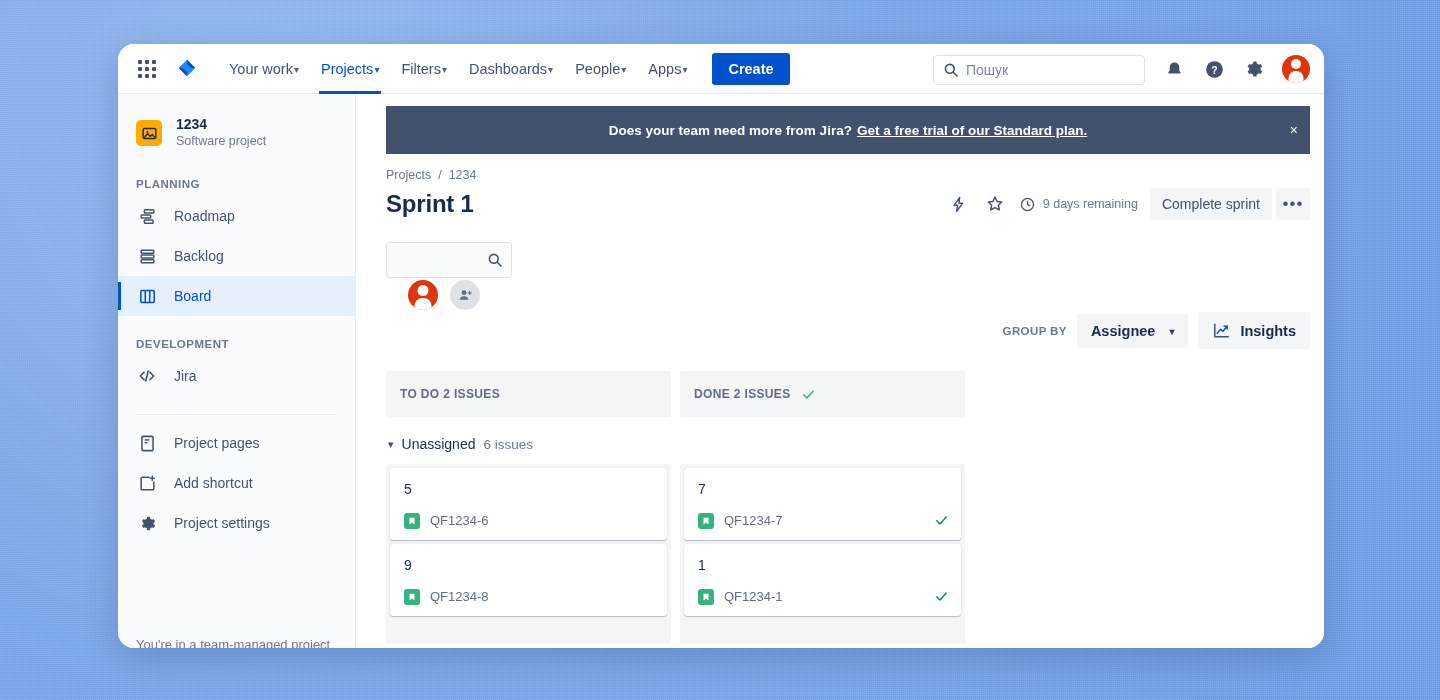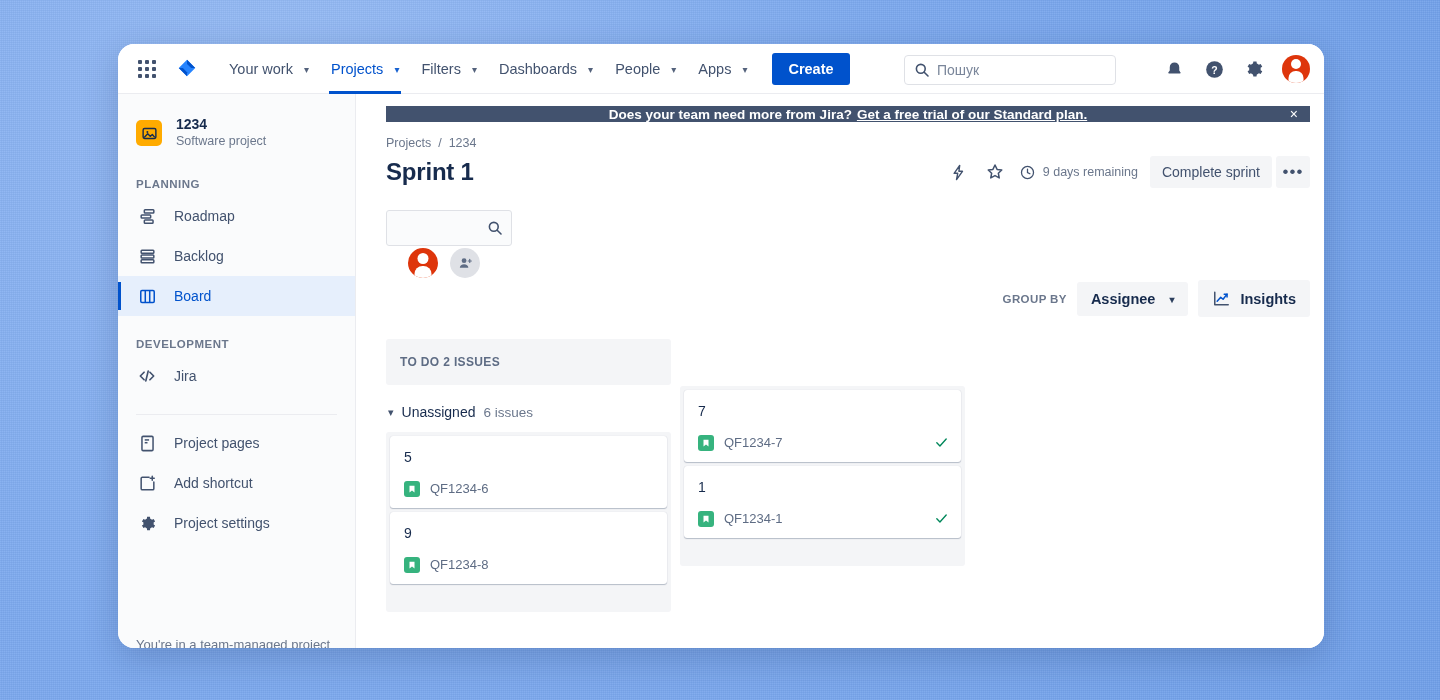--- a/index.html
+++ b/index.html
@@ -47,39 +47,39 @@
     width: 26px; height: 26px;
     display: grid; grid-template-columns: repeat(3, 4px);
     grid-template-rows: repeat(3, 4px);
     gap: 3px; align-content: center; justify-content: center;
     cursor: pointer;
   }
   .appswitcher i { background: #42526e; border-radius: 1px; display:block; width:4px; height:4px; }
   .jiralogo { margin-left: 12px; width: 30px; height: 30px; display:flex; align-items:center; justify-content:center; cursor:pointer;}
   .navitems { display: flex; align-items: center; margin-left: 16px; height: 50px; }
   .navitem {
-    display: flex; align-items: center; gap: 11px;
+    display: flex; align-items: center; gap: 1px;
     padding: 4px 11px; height: 50px;
     font-size: 14.5px; color: #42526e; cursor: pointer;
     position: relative; white-space: nowrap;
   }
   .navitem.active { color: #0052cc; }
   .navitem.active::after {
     content:""; position:absolute; left:9px; right:9px; bottom:0; height:3px; background:#0052cc;
   }
   .caret { font-size: 10px; line-height: 1; opacity: .9; display:inline-block; transform: translateY(1px); }
   .create-btn {
     margin-left: 14px;
     background: #0052cc; color: #fff;
     font-size: 14.5px; font-weight: 700;
     border: none; border-radius: 3px;
     padding: 8px 16px; cursor: pointer;
   }
   .searchwrap {
-    position: absolute; left: 786px; top: 11px;
+    position: absolute; left: 815px; top: 11px;
     width: 212px; height: 30px;
   }
   .search-input {
     width: 100%; height: 100%;
     border: 1.5px solid #dfe1e6; border-radius: 4px;
     background: #fff; padding: 0 10px 0 32px;
     font-size: 14px; color: #42526e;
     font-family: "Liberation Sans", sans-serif;
   }
   .search-input::placeholder { color: #7a869a; }
@@ -141,21 +141,21 @@
   .sb-divider { height:1px; background:#ebecf0; margin: 18px 18px 8px 18px; }
   .sb-footer-text {
     position: absolute; left: 18px; right: 14px; bottom: -4px;
     font-size: 13px; color: #6b778c; white-space: nowrap; overflow: hidden;
   }
 
   
   .main { flex: 1; background: #fff; position: relative; overflow: hidden; }
   .banner {
     margin: 12px 14px 0 30px;
-    height: 16px; background: #42526e; color: #fff;
+    height: 48px; background: #42526e; color: #fff;
     display: flex; align-items: center; justify-content: center;
     position: relative; font-size: 13.5px; font-weight: 700;
   }
   .banner a { color: #fff; text-decoration: underline; margin-left: 5px; font-weight:700;}
   .banner .bclose {
     position: absolute; right: 12px; top: 50%; transform: translateY(-50%);
     font-size: 14px; cursor: pointer; font-weight: 400;
   }
   .content { padding: 14px 14px 0 30px; }
 
@@ -543,20 +543,28 @@
                     </span>
                     <span class="card-key">QF1234-8</span>
                   </div>
                 </div>
               </div>
             </div>
           </div>
 
 
           <div class="column">
+            <div class="col-header">
+              <span>DONE 2 ISSUES</span>
+              <span style="color:#36b37e;display:flex;">
+                <svg viewBox="0 0 24 24" width="15" height="15" fill="none" stroke="currentColor" stroke-width="2.4" stroke-linecap="round" stroke-linejoin="round">
+                  <polyline points="4.5,12.5 9.5,17.5 19.5,6.5"></polyline>
+                </svg>
+              </span>
+            </div>
             <div class="col-body">
               <div class="group-row" style="visibility:hidden;">
                 <span class="gcaret">▾</span>
                   <span>&nbsp;</span>
               </div>
               <div class="col-zone">
                 <div class="card">
                   <div class="card-title">7</div>
                   <div class="card-meta">
                     <span class="type-ico">

